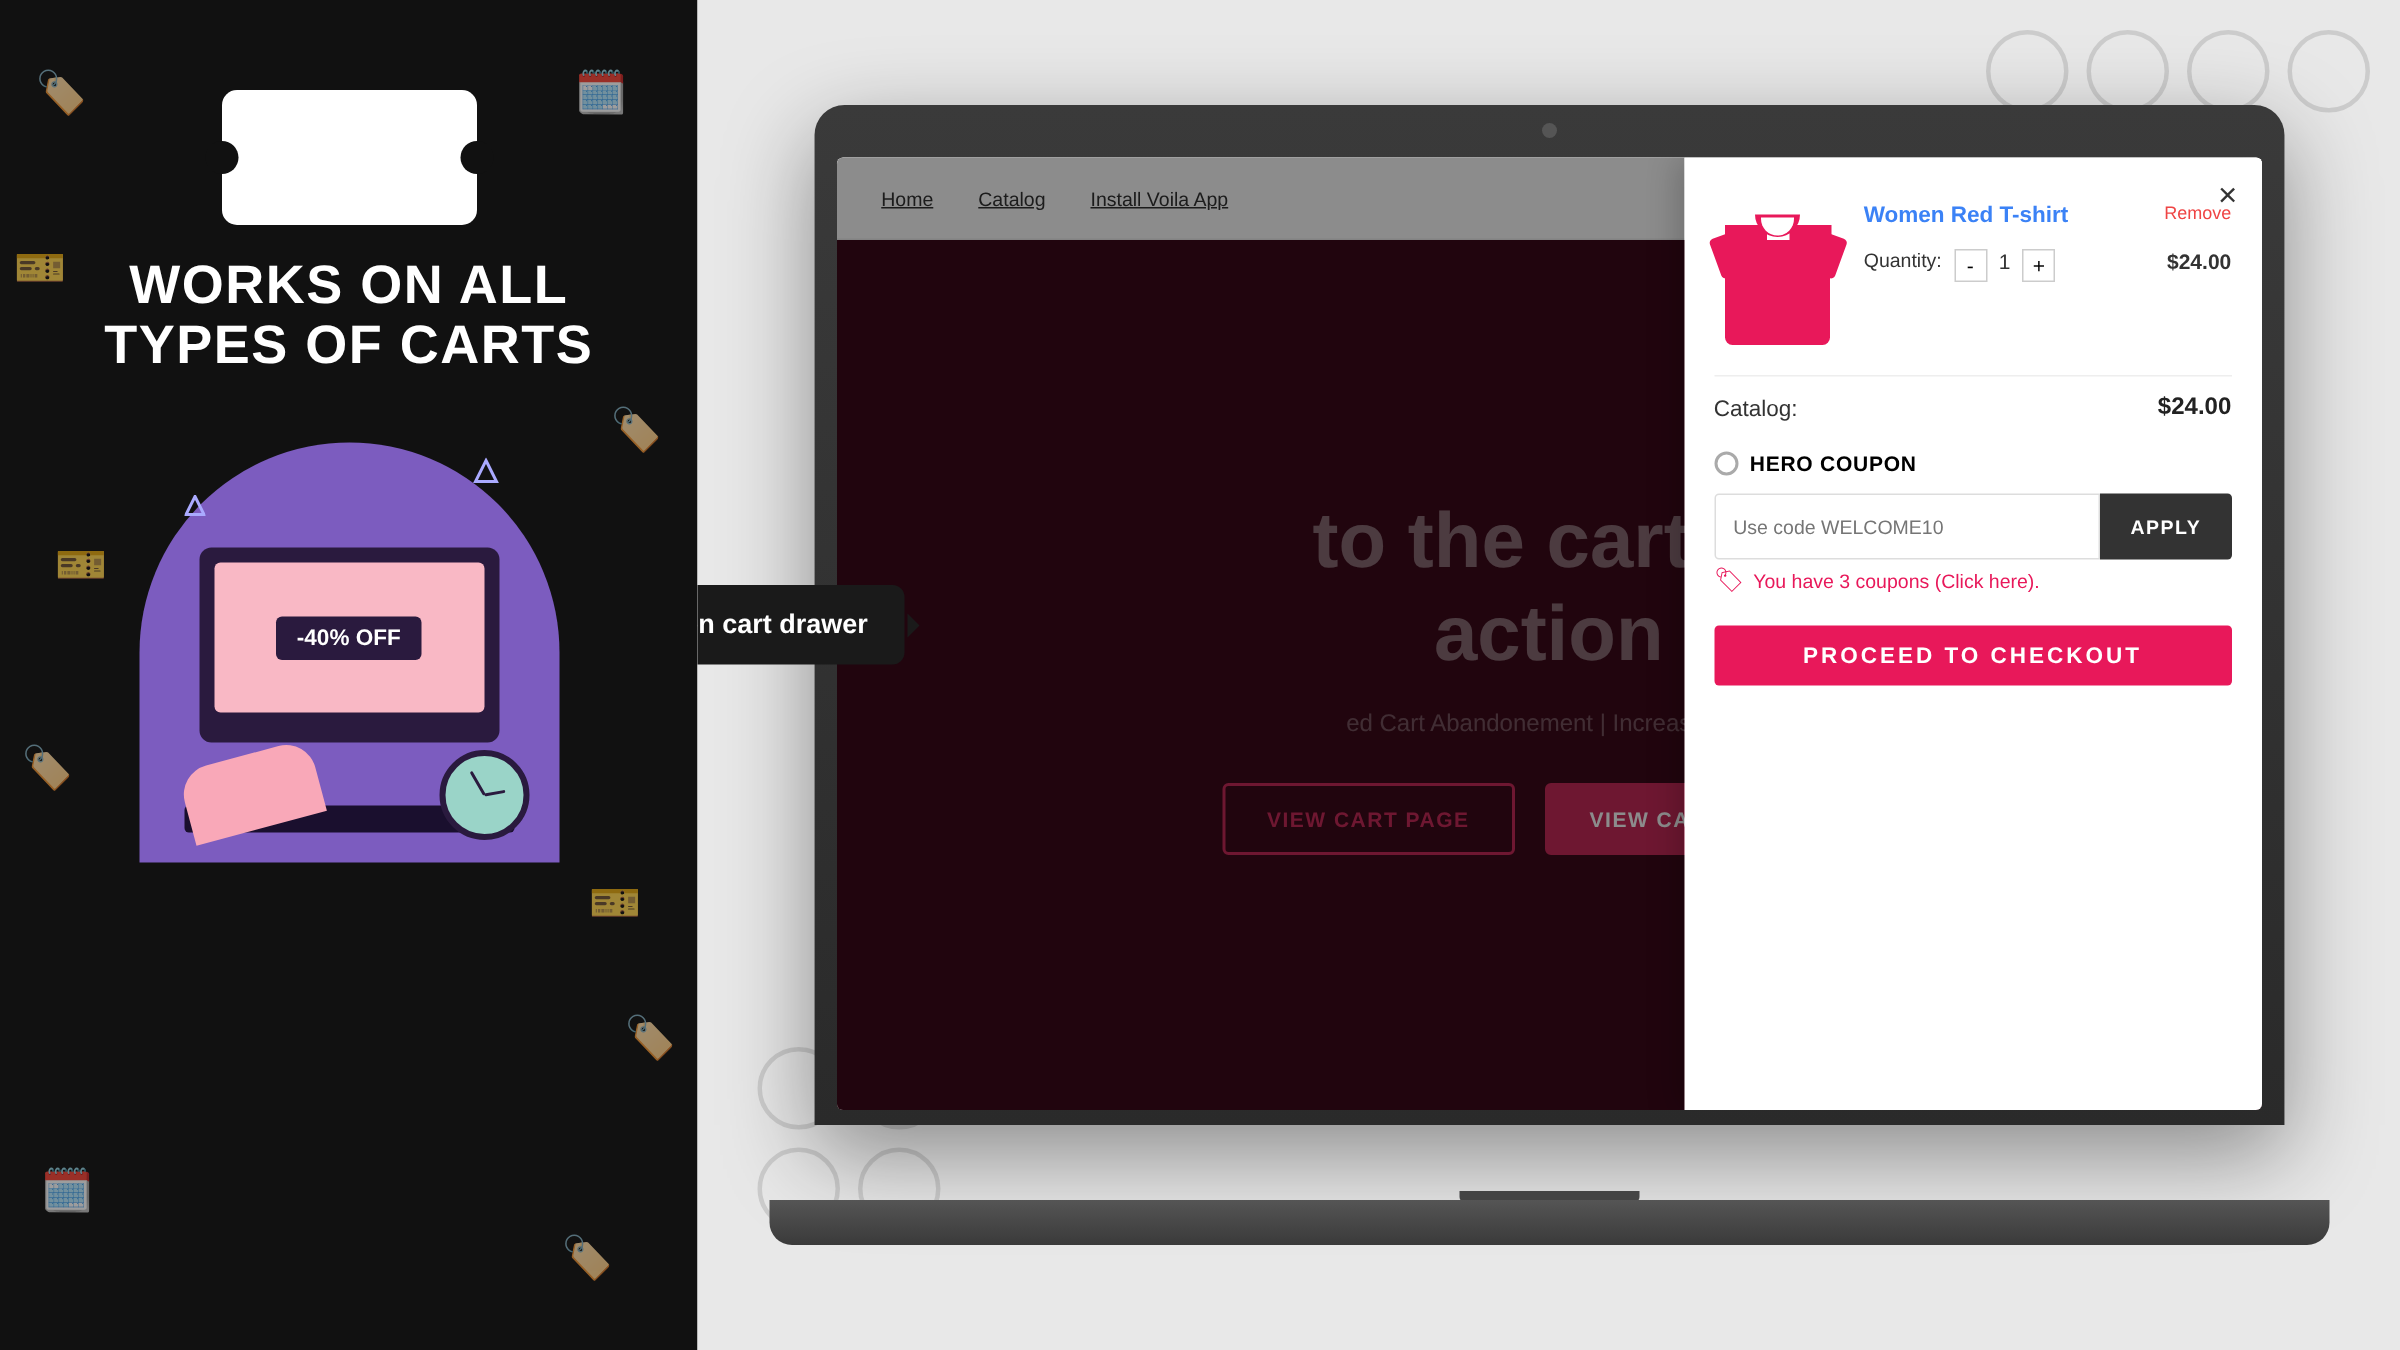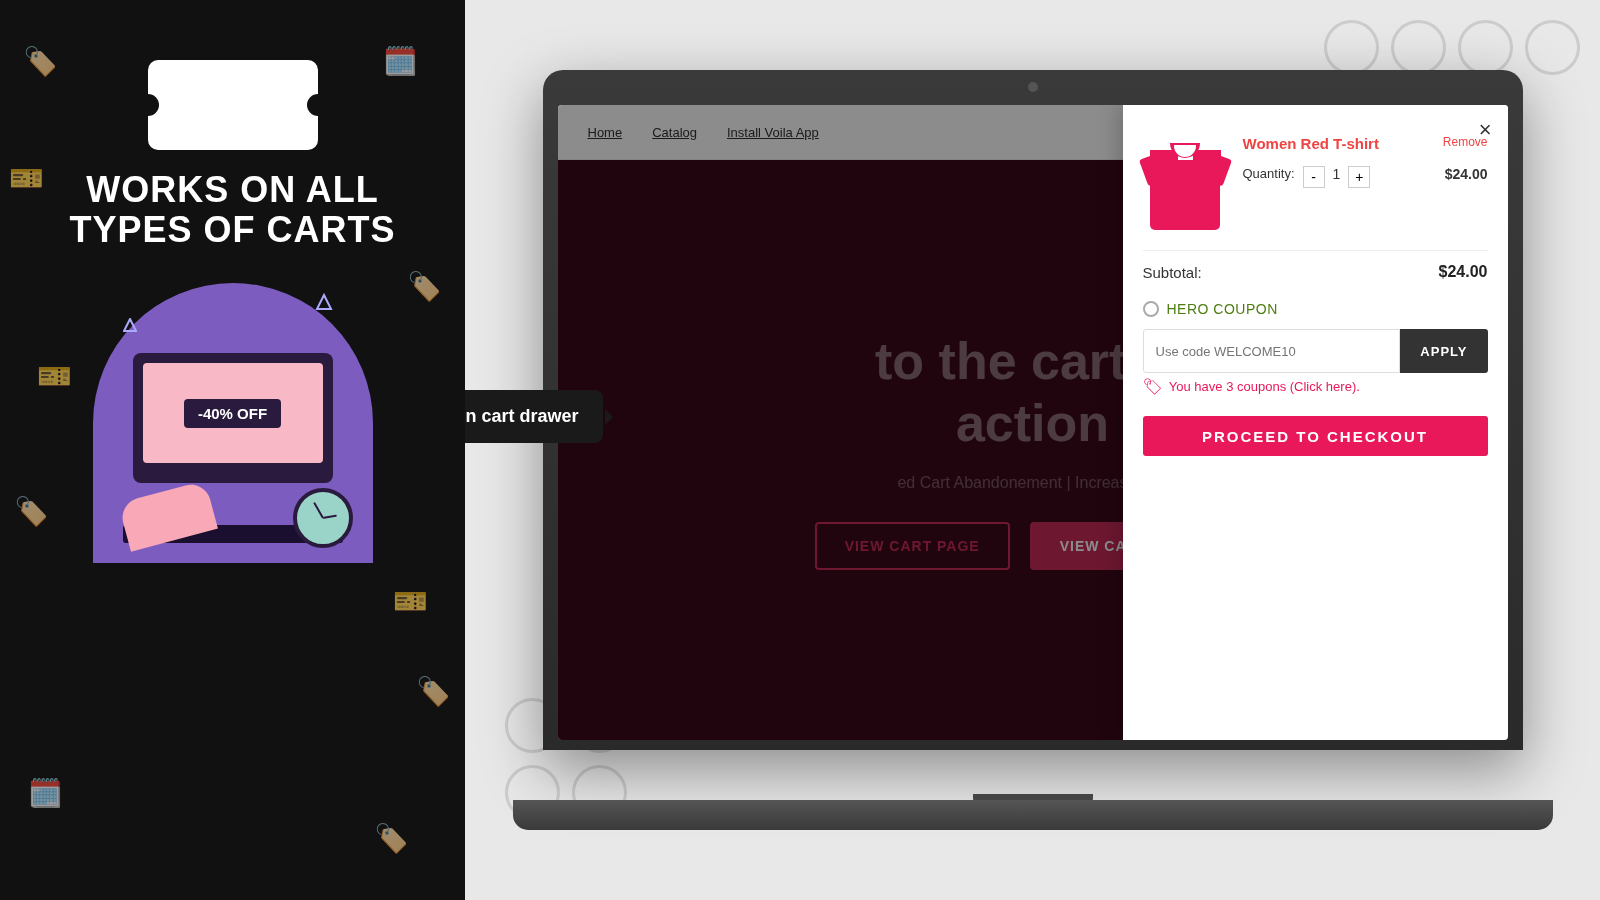--- a/index.html
+++ b/index.html
@@ -70,21 +70,21 @@
     }
 
     .heading-text {
       color: white;
       font-size: 36px;
       font-weight: 900;
       text-align: center;
       line-height: 1.1;
       letter-spacing: 1px;
       text-transform: uppercase;
-      margin-bottom: 14px;
+      margin-bottom: 26px;
       position: relative;
       z-index: 1;
     }
 
     
     .illustration {
       width: 280px;
       height: 300px;
       position: relative;
       z-index: 1;
@@ -473,21 +473,21 @@
       top: 15px;
       right: 7px;
     }
 
     .product-info {
       flex: 1;
     }
     .product-name {
       font-size: 15px;
       font-weight: 600;
-      color: #ef4444;
+      color: #3b82f6;
       margin-bottom: 4px;
     }
     .remove-link {
       font-size: 12px;
       color: #ef4444;
       cursor: pointer;
       text-decoration: none;
     }
     .quantity-row {
       display: flex;
@@ -539,22 +539,22 @@
     
     .coupon-section {
       margin-top: 10px;
     }
 
     .hero-coupon-label {
       display: flex;
       align-items: flex-end;
       gap: 8px;
       font-size: 14px;
-      font-weight: 400;
-      color: #4d7c0f;
+      font-weight: 700;
+      color: #000000;
       margin-bottom: 12px;
       letter-spacing: 0.5px;
     }
     .radio-circle {
       width: 16px;
       height: 16px;
       border: 2px solid #aaa;
       border-radius: 50%;
       display: inline-block;
       flex-shrink: 0;
@@ -820,21 +820,21 @@
                   <button class="qty-btn">+</button>
                   <span class="product-price">$24.00</span>
                 </div>
               </div>
             </div>
 
             <div class="divider"></div>
 
             
             <div class="subtotal-row">
-              <span class="subtotal-label">Subtotal:</span>
+              <span class="subtotal-label">Catalog:</span>
               <span class="subtotal-amount">$24.00</span>
             </div>
 
             
             <div class="coupon-section">
               <div class="hero-coupon-label">
                 <span class="radio-circle"></span>
                 <span>HERO COUPON</span>
               </div>
 

